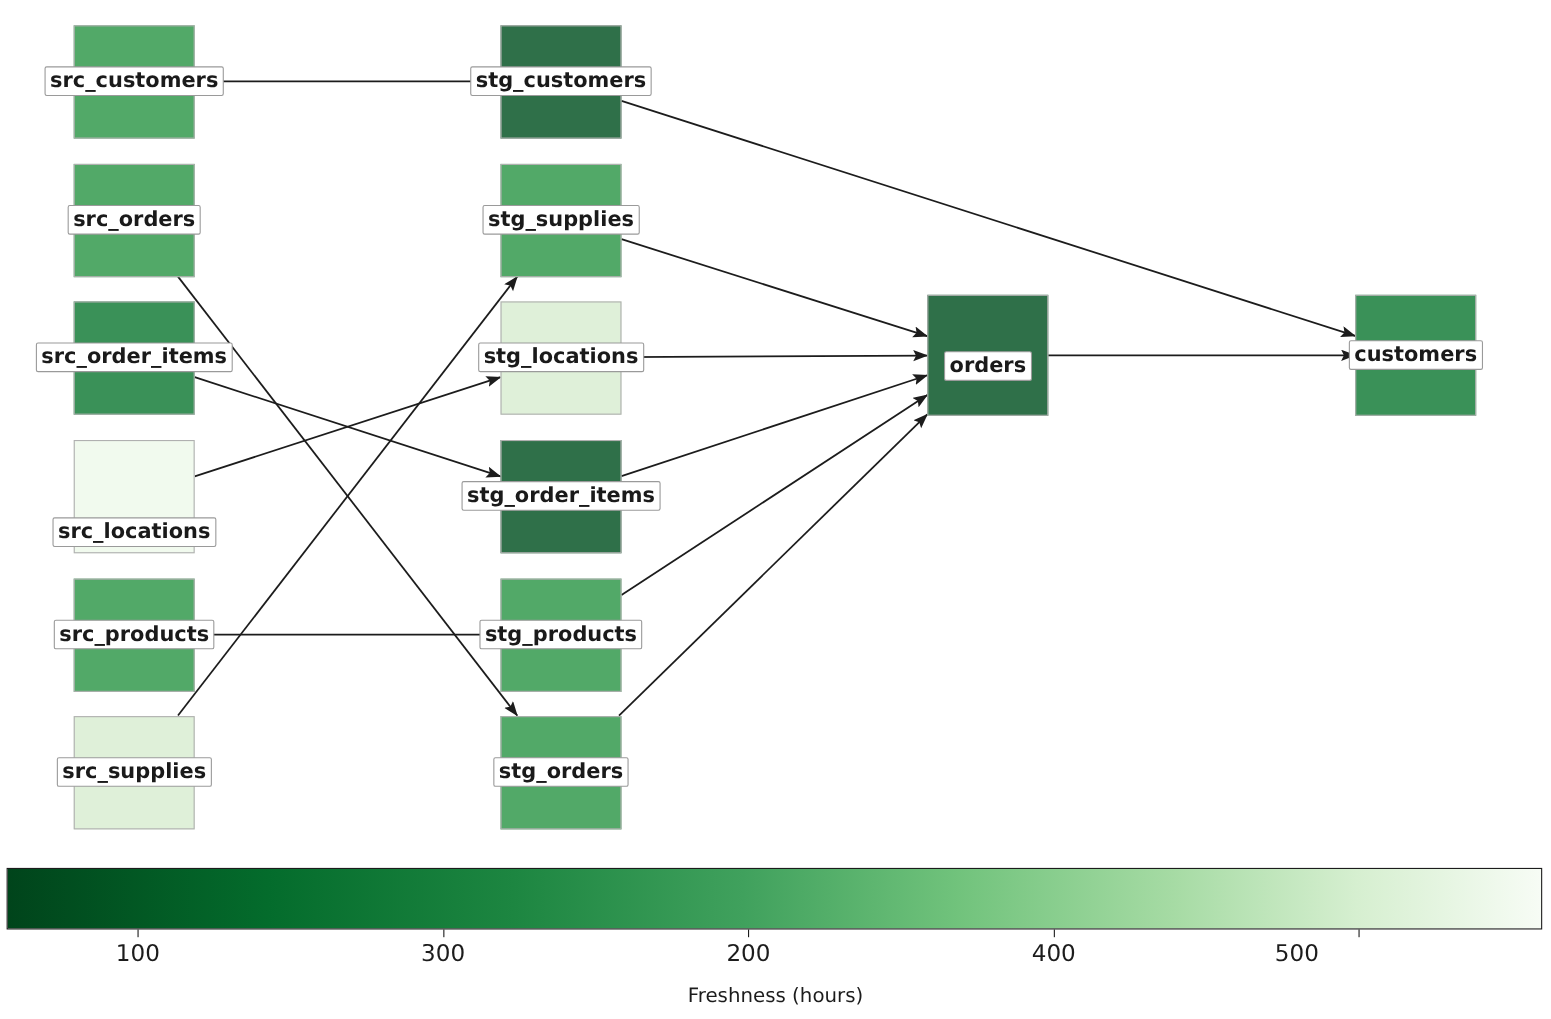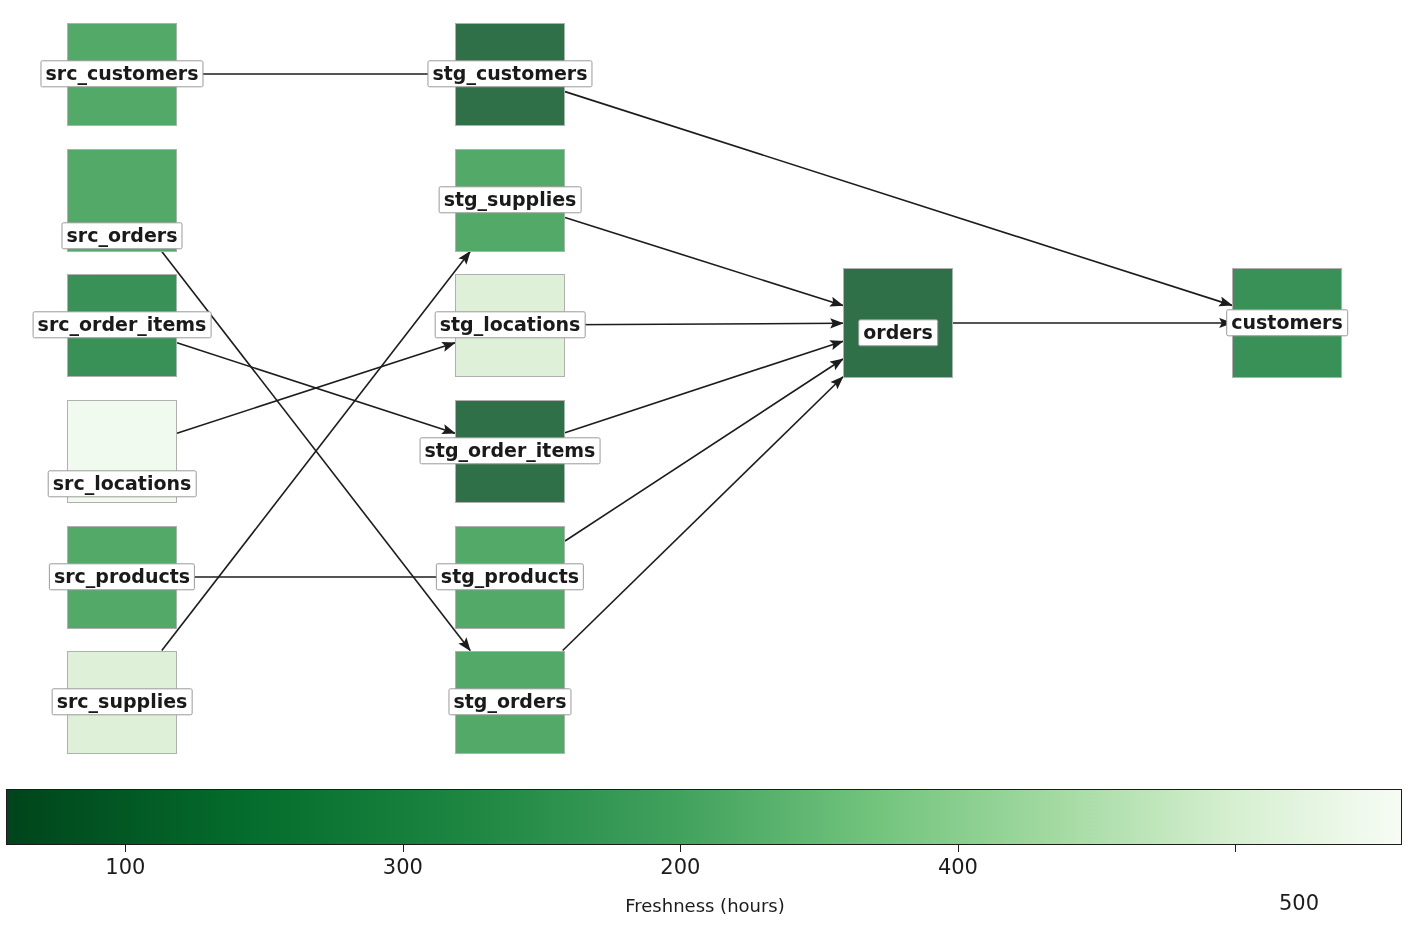--- a/index.html
+++ b/index.html
@@ -145,21 +145,21 @@
       <div class="node" style="left: 455px; top: 148.5px; width: 110px; height: 103px; background: rgb(82, 169, 104);"></div>
       <div class="node" style="left: 455px; top: 273.5px; width: 110px; height: 103px; background: rgb(223, 240, 217);"></div>
       <div class="node" style="left: 455px; top: 399.5px; width: 110px; height: 103px; background: rgb(47, 112, 73);"></div>
       <div class="node" style="left: 455px; top: 525.5px; width: 110px; height: 103px; background: rgb(82, 169, 104);"></div>
       <div class="node" style="left: 455px; top: 650.5px; width: 110px; height: 103px; background: rgb(82, 169, 104);"></div>
       <div class="node" style="left: 843px; top: 268px; width: 110px; height: 110px; background: rgb(47, 112, 73);"></div>
       <div class="node" style="left: 1232px; top: 268px; width: 110px; height: 110px; background: rgb(58, 145, 88);"></div>
     </div>
   <div id="labels-group">
       <div class="node-label" style="left: 122px; top: 74px;">src_customers</div>
-      <div class="node-label" style="left: 122px; top: 200px; margin-top: 36px;">src_orders</div>
+      <div class="node-label" style="left: 122px; top: 200px;">src_orders</div>
       <div class="node-label" style="left: 122px; top: 325px;">src_order_items</div>
       <div class="node-label" style="left: 122px; top: 451px; margin-top: 33px;">src_locations</div>
       <div class="node-label" style="left: 122px; top: 577px;">src_products</div>
       <div class="node-label" style="left: 122px; top: 702px;">src_supplies</div>
       <div class="node-label" style="left: 510px; top: 74px;">stg_customers</div>
       <div class="node-label" style="left: 510px; top: 200px;">stg_supplies</div>
       <div class="node-label" style="left: 510px; top: 325px;">stg_locations</div>
       <div class="node-label" style="left: 510px; top: 451px;">stg_order_items</div>
       <div class="node-label" style="left: 510px; top: 577px;">stg_products</div>
       <div class="node-label" style="left: 510px; top: 702px;">stg_orders</div>
@@ -173,16 +173,16 @@
   <div id="colorbar-ticks">
       <div class="cb-tick" style="left: 125.34px;"></div>
       <div class="cb-ticklabel" style="left: 125.34px;">100</div>
       <div class="cb-tick" style="left: 402.875px;"></div>
       <div class="cb-ticklabel" style="left: 402.875px;">300</div>
       <div class="cb-tick" style="left: 680.41px;"></div>
       <div class="cb-ticklabel" style="left: 680.41px;">200</div>
       <div class="cb-tick" style="left: 957.944px;"></div>
       <div class="cb-ticklabel" style="left: 957.944px;">400</div>
       <div class="cb-tick" style="left: 1235.48px;"></div>
-      <div class="cb-ticklabel" style="left: 1299px; margin-top: 36px;">500</div>
+      <div class="cb-ticklabel" style="left: 1179px;">500</div>
     </div>
   <div id="cb-axis-label">Freshness (hours)</div>
 </div>
 
 </body></html>

